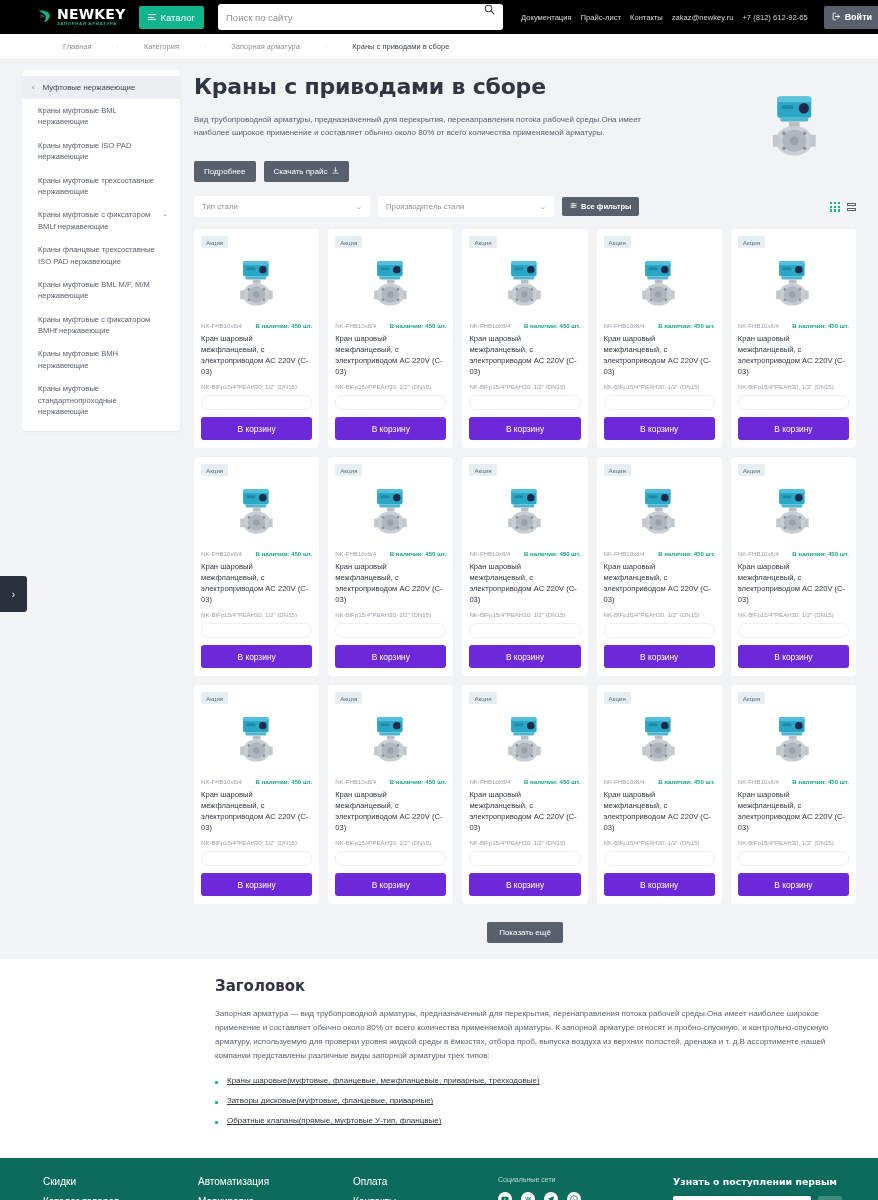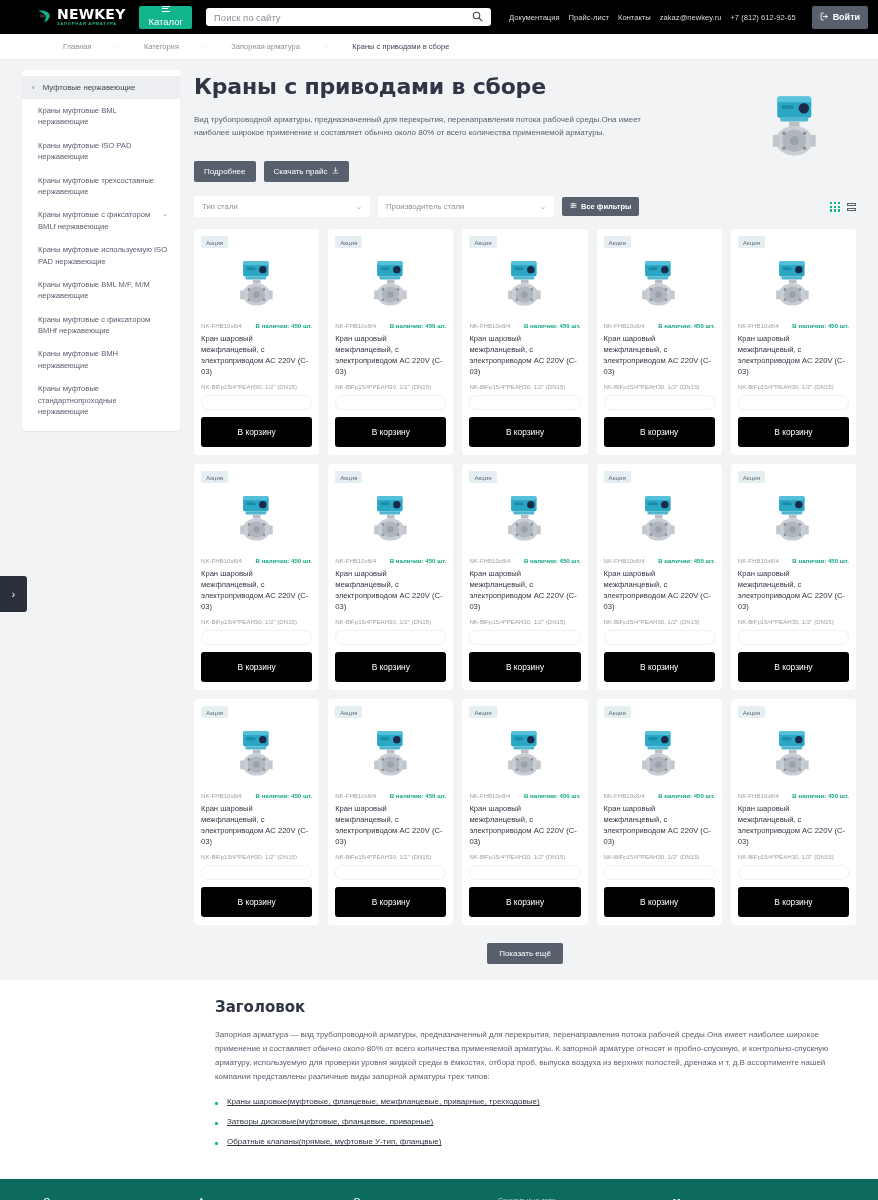--- a/index.html
+++ b/index.html
@@ -30,30 +30,29 @@
     font-size:14px; font-weight:bold; color:#fff; letter-spacing:.2px;
     font-family:"DejaVu Sans", sans-serif;
   }
   .logo-sub { font-size:4.3px; color:#1fb894; letter-spacing:.65px; font-weight:bold; margin-top:1px;}
   .catalog-btn {
     background:#12b48c; color:#fff; border:none;
     font-size:9.5px; height:23px; padding:0 9px; border-radius:2px;
     display:flex; align-items:center; gap:4px; cursor:pointer;
     margin-left:6px;
     font-family:"Liberation Sans", sans-serif;
-    flex-direction:column;
   }
   .burger { display:inline-flex; flex-direction:column; gap:1.5px; }
   .burger i { display:block; height:1px; background:#fff; }
   .burger i:nth-child(1){ width:8px;}
   .burger i:nth-child(2){ width:6px;}
   .burger i:nth-child(3){ width:8px;}
   .search-wrap {
-    background:#fff; height:18px; border-radius:3px; flex:0 0 285px;
-    display:flex; align-items:center; padding:0 8px; margin-left:6px;
+    background:#fff; height:26px; border-radius:3px; flex:0 0 285px;
+    display:flex; padding:0 8px; margin-left:6px;
   }
   .search-input {
     border:none; outline:none; flex:1; font-size:9.5px; color:#555;
     font-family:"Liberation Sans", sans-serif;
   }
   .search-input::placeholder { color:#8b8f98; }
   .hdr-links { display:flex; align-items:center; gap:9px; margin-left:10px;justify-content:center; }
   .hdr-links a { color:#d5d8dd; font-size:7.6px; text-decoration:none; white-space:nowrap; }
   .login-btn {
     background:#58606e; color:#fff; border:none; height:23px;
@@ -136,21 +135,21 @@
   }
   .thumb { height:64px; display:flex; align-items:center; justify-content:center; margin:1px 0 7px 0; }
   .thumb svg { width:58px; height:58px; }
   .meta-row { display:flex; justify-content:space-between; align-items:baseline; gap:4px; margin-bottom:4px; }
   .sku { font-size:6.1px; color:#9ba0a9; white-space:nowrap; }
   .stock { font-size:6.1px; color:#12a581; font-weight:bold; white-space:nowrap; }
   .pname { font-size:7.6px; color:#2f3542; line-height:1.45; min-height:34px; }
   .pcode { font-size:6.1px; color:#9ba0a9; margin-top:6px; }
   .qty-box { height:15px; border-radius:7px; background:#fff; border:1px solid #f0f0f1; margin-top:5px; }
   .cart-add {
-    background:#000000; color:#fff; border:none; height:30px; border-radius:3px;
+    background:#6d28d9; color:#fff; border:none; height:23px; border-radius:3px;
     font-size:8.4px; cursor:pointer; margin-top:7px;
     font-family:"Liberation Sans", sans-serif;
   }
 
   .more-wrap { display:flex; justify-content:center; margin:18px 0 10px 0; }
   .more-btn {
     background:#58606e; color:#fff; border:none; font-size:8px;
     padding:6px 12px; border-radius:2px; cursor:pointer;
     font-family:"Liberation Sans", sans-serif;
   }
@@ -295,21 +294,21 @@
               <span>Краны муфтовые ISO PAD нержавеющие</span>
             </div>
             <div class="side-item">
               <span>Краны муфтовые трехсоставные нержавеющие</span>
             </div>
             <div class="side-item">
               <span>Краны муфтовые с фиксатором BMLf нержавеющие</span>
               <span class="chev">⌄</span>
             </div>
             <div class="side-item">
-              <span>Краны муфтовые используемую ISO PAD нержавеющие</span>
+              <span>Краны фланцвые трехсоставные ISO PAD нержавеющие</span>
             </div>
             <div class="side-item">
               <span>Краны муфтовые BML M/F, M/M нержавеющие</span>
             </div>
             <div class="side-item">
               <span>Краны муфтовые с фиксатором BMHf нержавеющие</span>
             </div>
             <div class="side-item">
               <span>Краны муфтовые BMH нержавеющие</span>
             </div>

